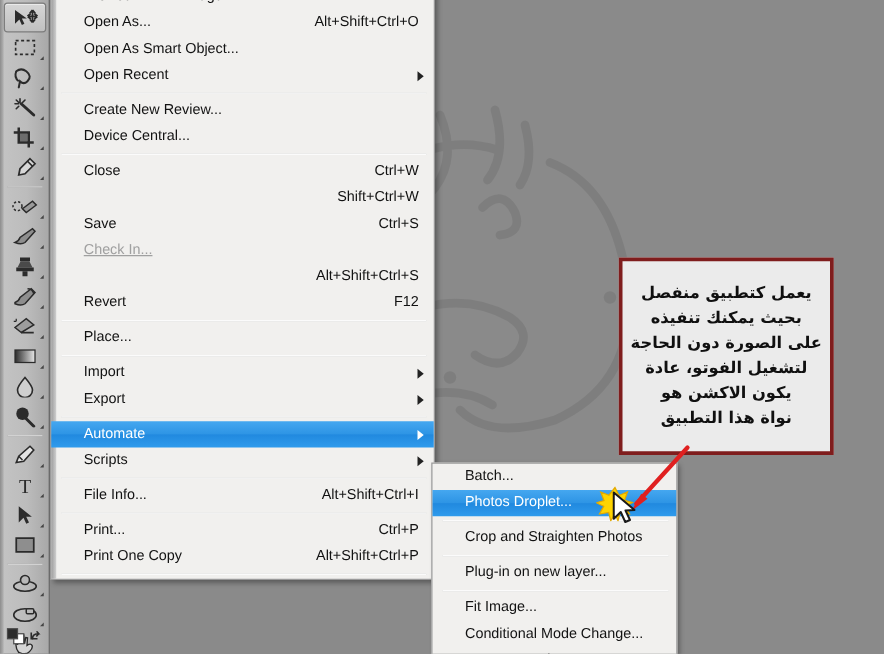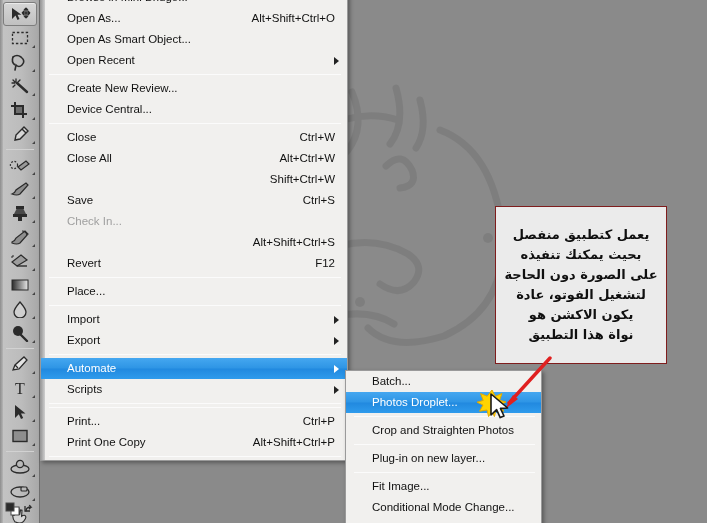--- a/index.html
+++ b/index.html
@@ -57,38 +57,38 @@
     background:linear-gradient(to right,#9d9d9d,#cfcfcf);
   }
   #file-menu  { left:40px; top:-14px; width:308px; }
   #auto-menu  { left:345px; top:370px; width:197px; }
 
   .mi {
     position:relative; height:21px; line-height:21px;
     padding:0 10px 0 26px; white-space:nowrap; cursor:default;
   }
   .mi .sc { position:absolute; right:12px; top:0; }
-  .mi.dis { color:#a0a0a0; }
+  .mi.dis { color:#a0a0a0;text-decoration:underline; }
   .mi.hl {
     background:linear-gradient(to bottom,#45a7f0 0%,#2e95e5 48%,#2189df 52%,#2f9bec 100%);
     color:#fff;
   }
   .mi .arr {
     position:absolute; right:8px; top:7px;
     width:0;height:0;border-top:4px solid transparent;border-bottom:4px solid transparent;
     border-left:5px solid #222;
   }
   .mi.hl .arr { border-left-color:#fff; }
   .sep { height:1px; background:#c8c8c8; margin:3px 6px 3px 8px;
          border-bottom:1px solid #fbfbfb; }
 
   
   #callout {
     position:absolute; left:495px; top:206px; width:172px; height:158px;
-    background:#ebebeb; border:1px solid #7f1d1d;
+    background:#ebebeb; border:3px solid #7f1d1d;
     display:flex; flex-direction:column; align-items:center; justify-content:center;
     direction:rtl; font-size:13px; line-height:1.55; color:#101010;
     font-family:"DejaVu Sans", sans-serif; font-weight:700;
     text-align:center; padding:12px 6px;
   }
   #callout div { white-space:nowrap; }
 
   
   #red-arrow { position:absolute; left:495px; top:355px; width:60px; height:60px; }
 
@@ -334,24 +334,20 @@
     <span>Device Central...</span>
   </div>
 
   <div class="sep"></div>
 
   <div class="mi">
     <span>Close</span>
     <span class="sc">Ctrl+W</span>
   </div>
   <div class="mi">
-    <span>Close All</span>
-    <span class="sc">Alt+Ctrl+W</span>
-  </div>
-  <div class="mi">
     <span class="sc">Shift+Ctrl+W</span>
   </div>
   <div class="mi">
     <span>Save</span>
     <span class="sc">Ctrl+S</span>
   </div>
   <div class="mi dis">
     <span>Check In...</span>
   </div>
   <div class="mi">
@@ -385,20 +381,24 @@
     <span>Automate</span>
     <span class="arr"></span>
   </div>
   <div class="mi">
     <span>Scripts</span>
     <span class="arr"></span>
   </div>
 
   <div class="sep"></div>
 
+  <div class="mi">
+    <span>File Info...</span>
+    <span class="sc">Alt+Shift+Ctrl+I</span>
+  </div>
 
   <div class="sep"></div>
 
   <div class="mi">
     <span>Print...</span>
     <span class="sc">Ctrl+P</span>
   </div>
   <div class="mi">
     <span>Print One Copy</span>
     <span class="sc">Alt+Shift+Ctrl+P</span>

